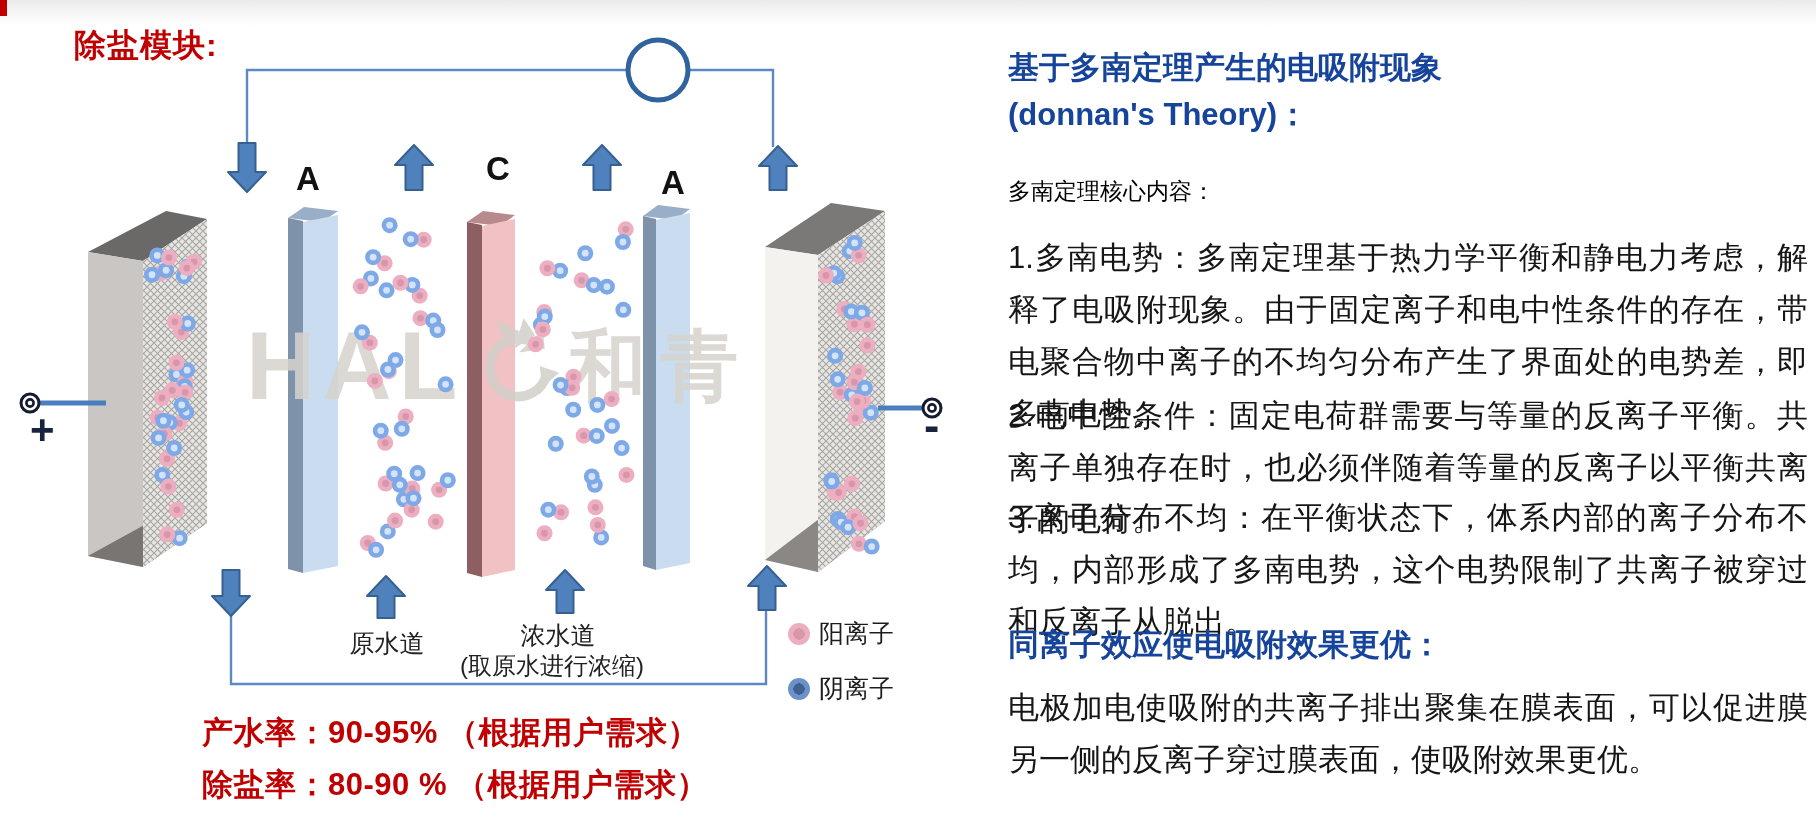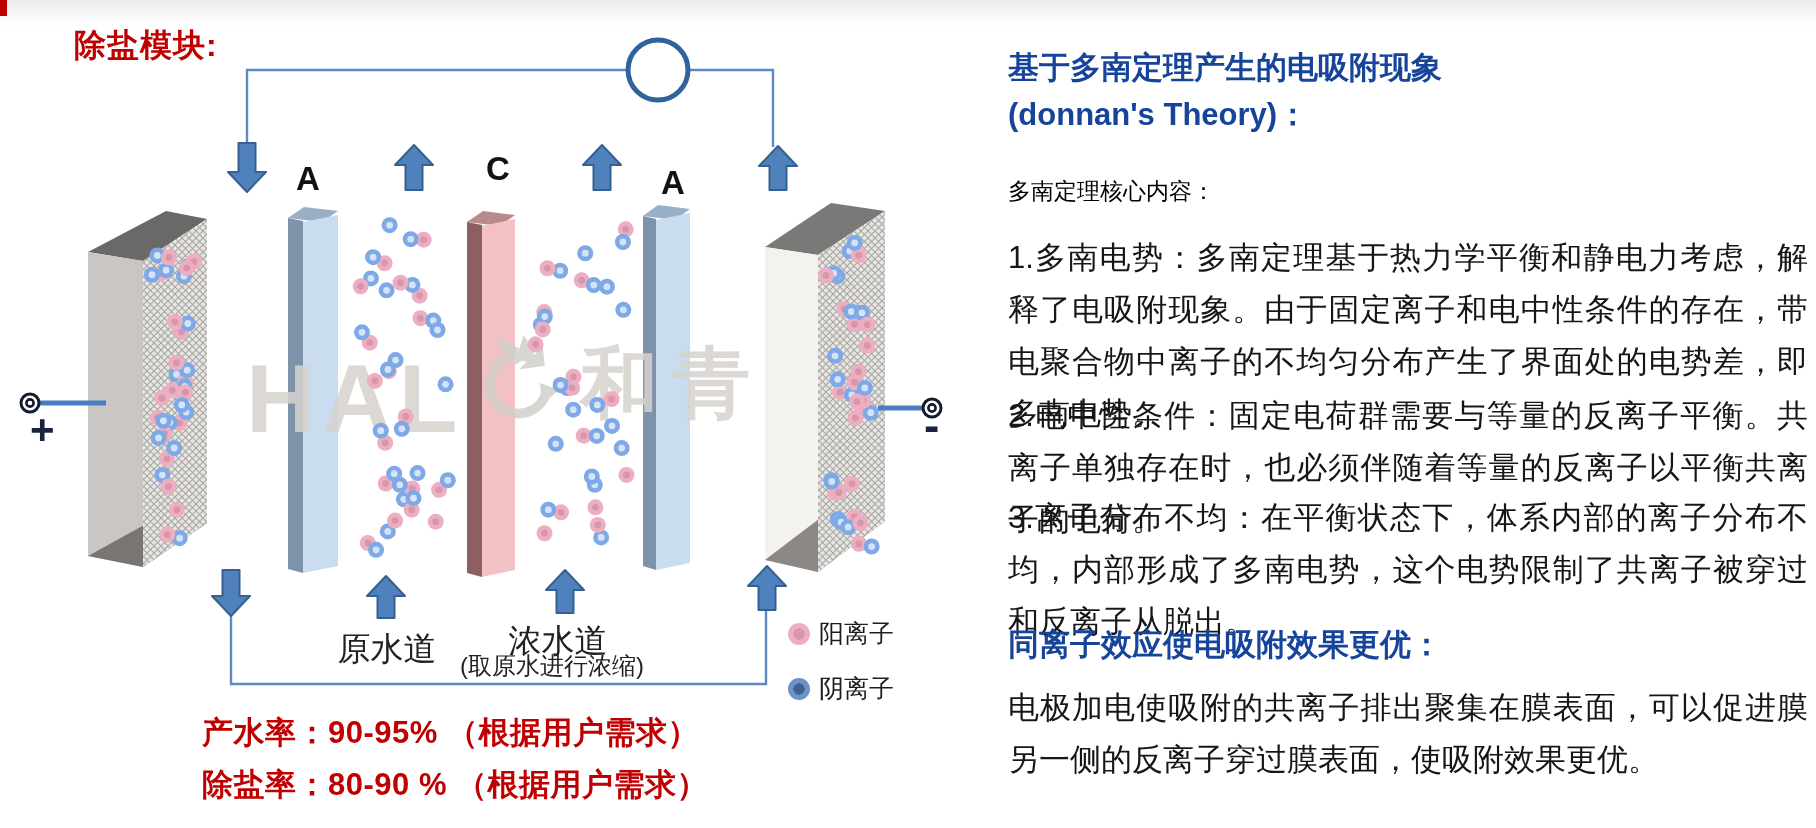--- a/index.html
+++ b/index.html
@@ -7,31 +7,31 @@
     position:relative;width:1816px;height:828px;overflow:hidden;background:#fff;
     font-family:"Liberation Sans","DejaVu Sans",sans-serif;
   }
   .topband{position:absolute;left:0;top:0;width:100%;height:26px;
     background:linear-gradient(180deg,#eaeaea 0%,#f7f7f7 55%,#ffffff 100%);}
   .corner-mark{position:absolute;left:0;top:0;width:7px;height:16px;background:var(--accent-red,#c00000);}
   .abs{position:absolute;}
   .marker-title{font-size:32px;font-weight:bold;color:var(--accent-red,#c00000);letter-spacing:1px;}
   .mem-label{font-size:33px;font-weight:bold;color:#121212;}
   .terminal-sign{font-weight:bold;color:#17233f;}
-  .channel-label{font-size:33px;color:#222;transform:translateX(-50%);white-space:nowrap;}
+  .channel-label{font-size:25px;color:#222;transform:translateX(-50%);white-space:nowrap;}
   .legend{display:flex;flex-direction:column;gap:22px;}
   .legend-row{display:flex;align-items:center;gap:9px;}
   .legend-dot{width:22px;height:22px;border-radius:50%;}
   .dot-pink{background:radial-gradient(circle,var(--ion-pink-center,#d697ab) 0 36%,var(--ion-pink,#eeaec2) 37% 100%);}
   .dot-blue{background:radial-gradient(circle,#3f618e 0 36%,#6b93c9 37% 100%);}
   .legend-label{font-size:25px;color:#1d1d1d;}
   .stat-line{font-size:31px;font-weight:bold;color:var(--accent-red,#c00000);white-space:nowrap;letter-spacing:0.5px;}
   .watermark{display:flex;align-items:center;opacity:0.85;pointer-events:none;z-index:3;}
-  .wm-latin{font-size:96px;font-weight:bold;color:var(--watermark-gray,#d6d3ce);letter-spacing:7px;line-height:1;margin-top:33px;}
-  .wm-cjk{font-size:78px;font-weight:bold;color:var(--watermark-gray,#d6d3ce);letter-spacing:14px;line-height:1;margin-left:16px;}
+  .wm-latin{font-size:96px;font-weight:bold;color:var(--watermark-gray,#d6d3ce);letter-spacing:7px;line-height:1;}
+  .wm-cjk{font-size:78px;font-weight:bold;color:var(--watermark-gray,#d6d3ce);letter-spacing:14px;line-height:1;margin-left:4px;}
   .panel{position:absolute;left:1008px;top:0;width:800px;height:828px;}
   .panel .h1{position:absolute;top:44px;font-size:31px;font-weight:bold;color:var(--heading-blue,#17449b);line-height:47px;white-space:nowrap;}
   .panel .subtitle{position:absolute;top:176px;font-size:23px;color:#000000;}
   .panel .para{position:absolute;font-size:31px;line-height:52px;color:#161616;width:800px;text-align:justify;}
   .panel .h2{position:absolute;top:624px;font-size:31px;font-weight:bold;color:var(--heading-blue,#17449b);white-space:nowrap;}
   svg{position:absolute;left:0;top:0;}
   #diagram-base{z-index:2;}
   #ions-layer{z-index:4;pointer-events:none;}
   .lbl{z-index:6;}
 </style>

